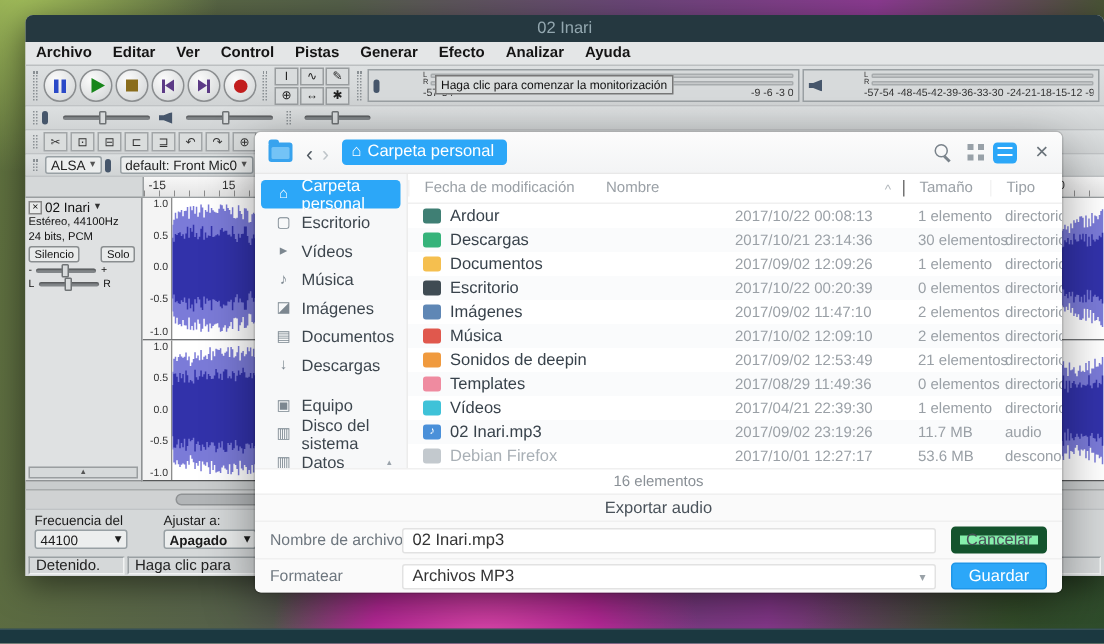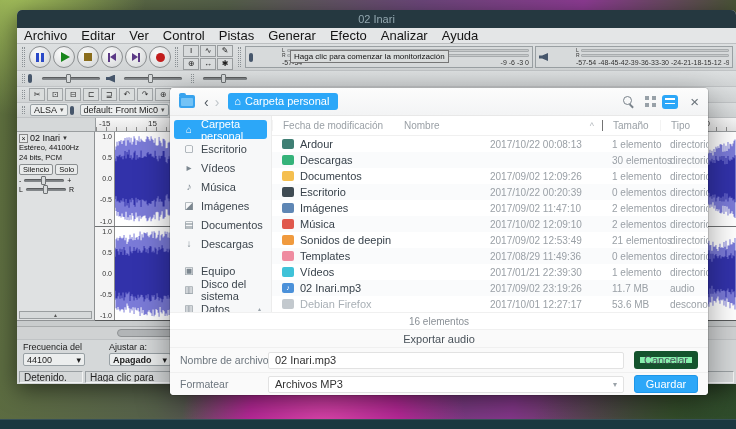--- a/index.html
+++ b/index.html
@@ -14,21 +14,21 @@
       radial-gradient(circle 300px at 100% 110%, #2e4f2c 0%, rgba(40,70,40,0) 70%),
       linear-gradient(100deg,#5f713d 0%,#55604a 28%,#6b4679 52%,#8c3b92 72%,#44552f 92%,#31452a 100%);}
   .dock{position:absolute;left:0;right:0;bottom:0;height:10px;background:#1b3840;border-top:1px solid rgba(255,255,255,.12);}
 
   
   .aud{position:absolute;left:17px;top:10px;width:719px;height:374px;background:#d5d8d9;
        border-radius:5px 5px 0 0;box-shadow:0 6px 22px rgba(0,0,0,.5);display:flex;flex-direction:column;font-size:11px;color:#1b1b1b;}
   .titlebar{height:18px;background:#253840;border-radius:5px 5px 0 0;display:flex;align-items:center;justify-content:center;
             color:#93a7af;font-size:11px;flex:none;}
   .menubar{height:16px;background:#e4e6e7;border-bottom:1px solid #bcbfc1;display:flex;align-items:center;flex:none;}
-  .menubar span{padding:0 7px;font-size:13px;line-height:16px;color:#141414;}
+  .menubar span{padding:0 7px;font-size:10px;line-height:16px;color:#141414;font-weight:bold;}
   .tbrow{display:flex;align-items:center;background:linear-gradient(#dde0e1,#d1d4d5);border-bottom:1px solid #c0c3c5;flex:none;padding:0 2px;}
   .row1{height:27px;}.row2{height:16px;}.row3{height:16px;}.row4{height:15px;}
   .grip{width:3px;border-left:1px dotted #8a9094;border-right:1px dotted #8a9094;align-self:stretch;margin:3px 3px;}
 
   
   .tbtn{width:22px;height:22px;border-radius:50%;border:1px solid #8b8e90;background:radial-gradient(circle at 35% 30%,#fbfbfb,#cfd2d3);
         display:flex;align-items:center;justify-content:center;margin:0 1px;flex:none;}
   .ic-pause{display:flex;gap:2px;}.ic-pause i{width:3px;height:9px;background:#2a49c8;display:block;}
   .ic-play{width:0;height:0;border-left:9px solid #18861b;border-top:5px solid transparent;border-bottom:5px solid transparent;margin-left:2px;}
   .ic-stop{width:8px;height:8px;background:#8a6d1c;}
@@ -81,21 +81,21 @@
 
   
   .tracks{height:189px;display:flex;flex:none;background:#c9cccd;}
   .tctrl{width:78px;flex:none;background:#dfe1e2;border-right:1px solid #8f9294;border-bottom:1px solid #8f9294;
          font-size:8px;padding:1px 2px;position:relative;color:#111;}
   .thead1{display:flex;align-items:center;gap:2px;font-size:9px;}
   .tclose{width:9px;height:9px;border:1px solid #888;font-size:7px;line-height:7px;text-align:center;background:#e8eaea;}
   .tname{white-space:nowrap;overflow:hidden;}
   .tcar{font-size:6px;color:#333;}
   .tinfo{font-size:7.5px;line-height:10px;white-space:nowrap;}
-  .msrow{display:flex;gap:2px;margin:1px 0;}
+  .msrow{display:flex;gap:14px;margin:1px 0;}
   .msbtn{border:1px solid #8a8e90;border-radius:2px;background:#e9ebeb;font-size:7.5px;padding:0 3px;line-height:9px;}
   .ctlslider{display:flex;align-items:center;font-size:7px;margin:2px 0;}
   .ctlslider .slider{width:40px;margin:0 3px;}
   .collapse{position:absolute;bottom:1px;left:2px;right:2px;height:8px;border:1px solid #9a9ea0;background:#d6d9da;
             font-size:5px;line-height:6px;text-align:center;color:#555;}
   .tbody{flex:1;display:flex;flex-direction:column;min-width:0;}
   .chan{flex:1;display:flex;min-height:0;border-bottom:1px solid #707274;}
   .chan:last-child{border-bottom:1px solid #565859;}
   .vruler{width:20px;flex:none;background:#f4f4f4;border-right:1px solid #8c8c8c;display:flex;flex-direction:column;
           justify-content:space-between;align-items:flex-end;padding:1px 2px;font-size:7px;color:#333;line-height:1;}
@@ -497,20 +497,21 @@
         <div class="frow">
           <span class="ficon" style="background: rgb(63, 127, 116);"></span>
           <span class="fname">Ardour</span>
           <span class="fdate">2017/10/22 00:08:13</span>
           <span class="fsize">1 elemento</span>
           <span class="ftype">directorio</span>
         </div>
         <div class="frow">
           <span class="ficon" style="background: rgb(53, 179, 122);"></span>
           <span class="fname">Descargas</span>
+          <span class="fdate">2017/10/21 23:14:36</span>
           <span class="fsize">30 elementos</span>
           <span class="ftype">directorio</span>
         </div>
         <div class="frow">
           <span class="ficon" style="background: rgb(245, 191, 79);"></span>
           <span class="fname">Documentos</span>
           <span class="fdate">2017/09/02 12:09:26</span>
           <span class="fsize">1 elemento</span>
           <span class="ftype">directorio</span>
         </div>
@@ -545,21 +546,21 @@
         <div class="frow">
           <span class="ficon" style="background: rgb(239, 139, 160);"></span>
           <span class="fname">Templates</span>
           <span class="fdate">2017/08/29 11:49:36</span>
           <span class="fsize">0 elementos</span>
           <span class="ftype">directorio</span>
         </div>
         <div class="frow">
           <span class="ficon" style="background: rgb(63, 194, 216);"></span>
           <span class="fname">Vídeos</span>
-          <span class="fdate">2017/01/21 22:39:30</span>
+          <span class="fdate">2017/04/21 22:39:30</span>
           <span class="fsize">1 elemento</span>
           <span class="ftype">directorio</span>
         </div>
         <div class="frow">
           <span class="ficon" style="background: rgb(74, 144, 217);">
               <i>♪</i>
             </span>
           <span class="fname">02 Inari.mp3</span>
           <span class="fdate">2017/09/02 23:19:26</span>
           <span class="fsize">11.7 MB</span>

